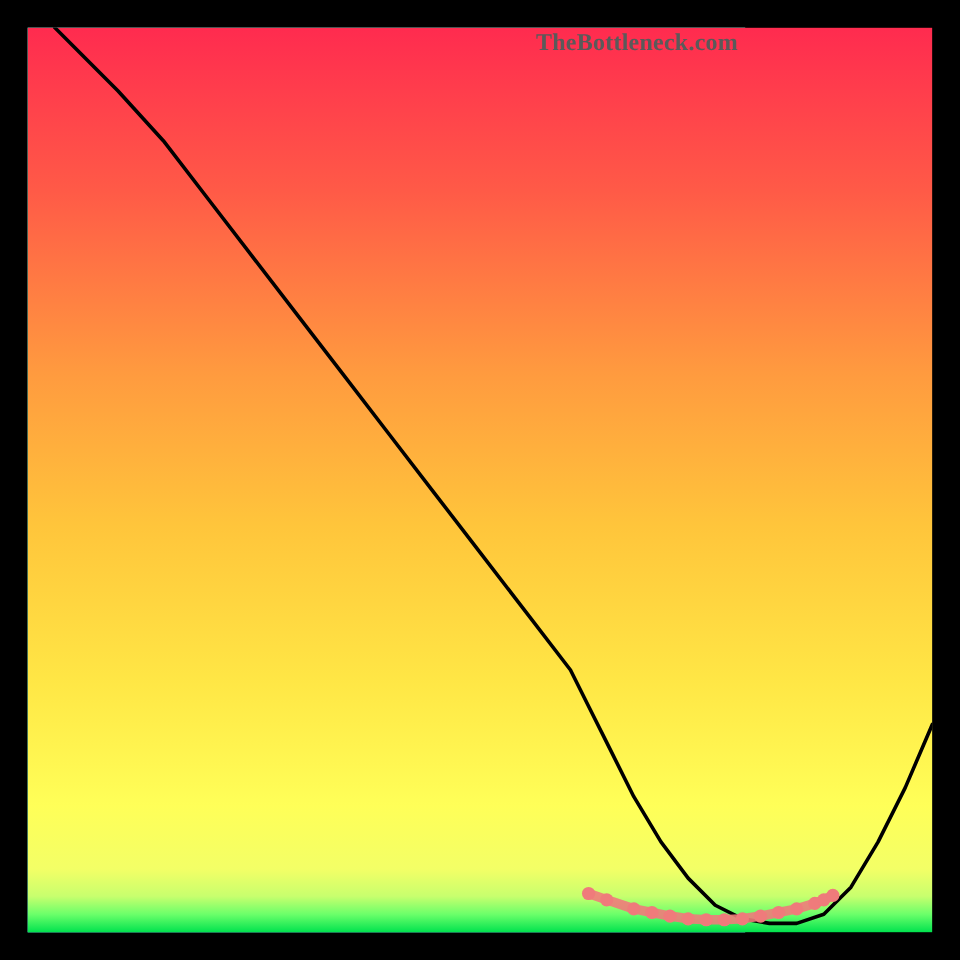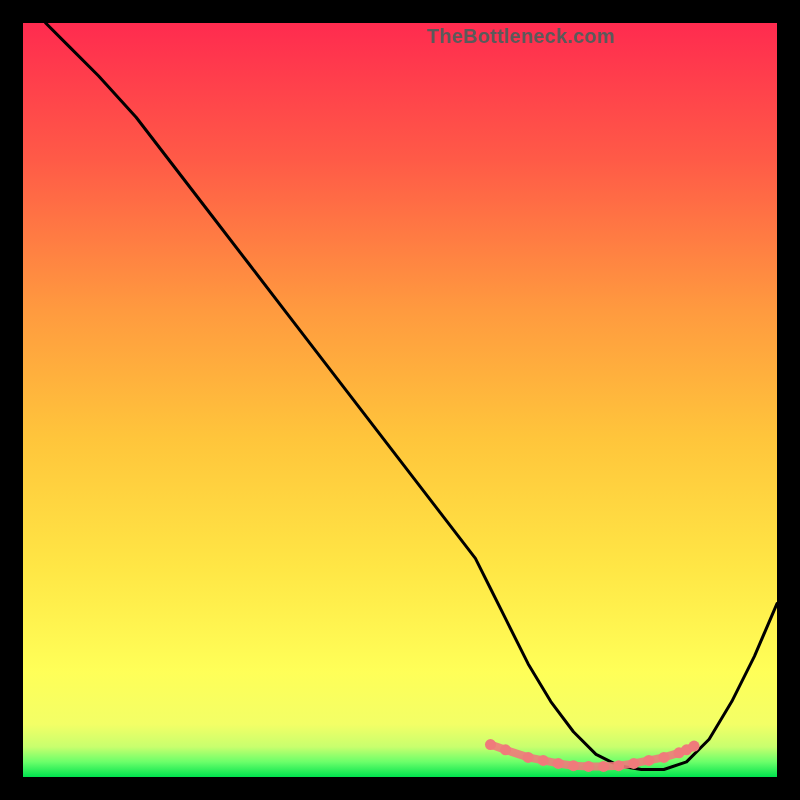--- a/index.html
+++ b/index.html
@@ -11,20 +11,21 @@
     overflow: hidden;
     font-family: Arial, Helvetica, sans-serif;
   }
   .frame {
     position: absolute;
     left: 23px;
     top: 23px;
     width: 598px;
     height: 754px;
     background: #5eead4;
+    font-family: Liberation Serif, serif;
   }
   .plot {
     position: absolute;
     left: 0;
     top: 0;
     width: 754px;
     height: 754px;
   }
   .watermark {
     position: absolute;

